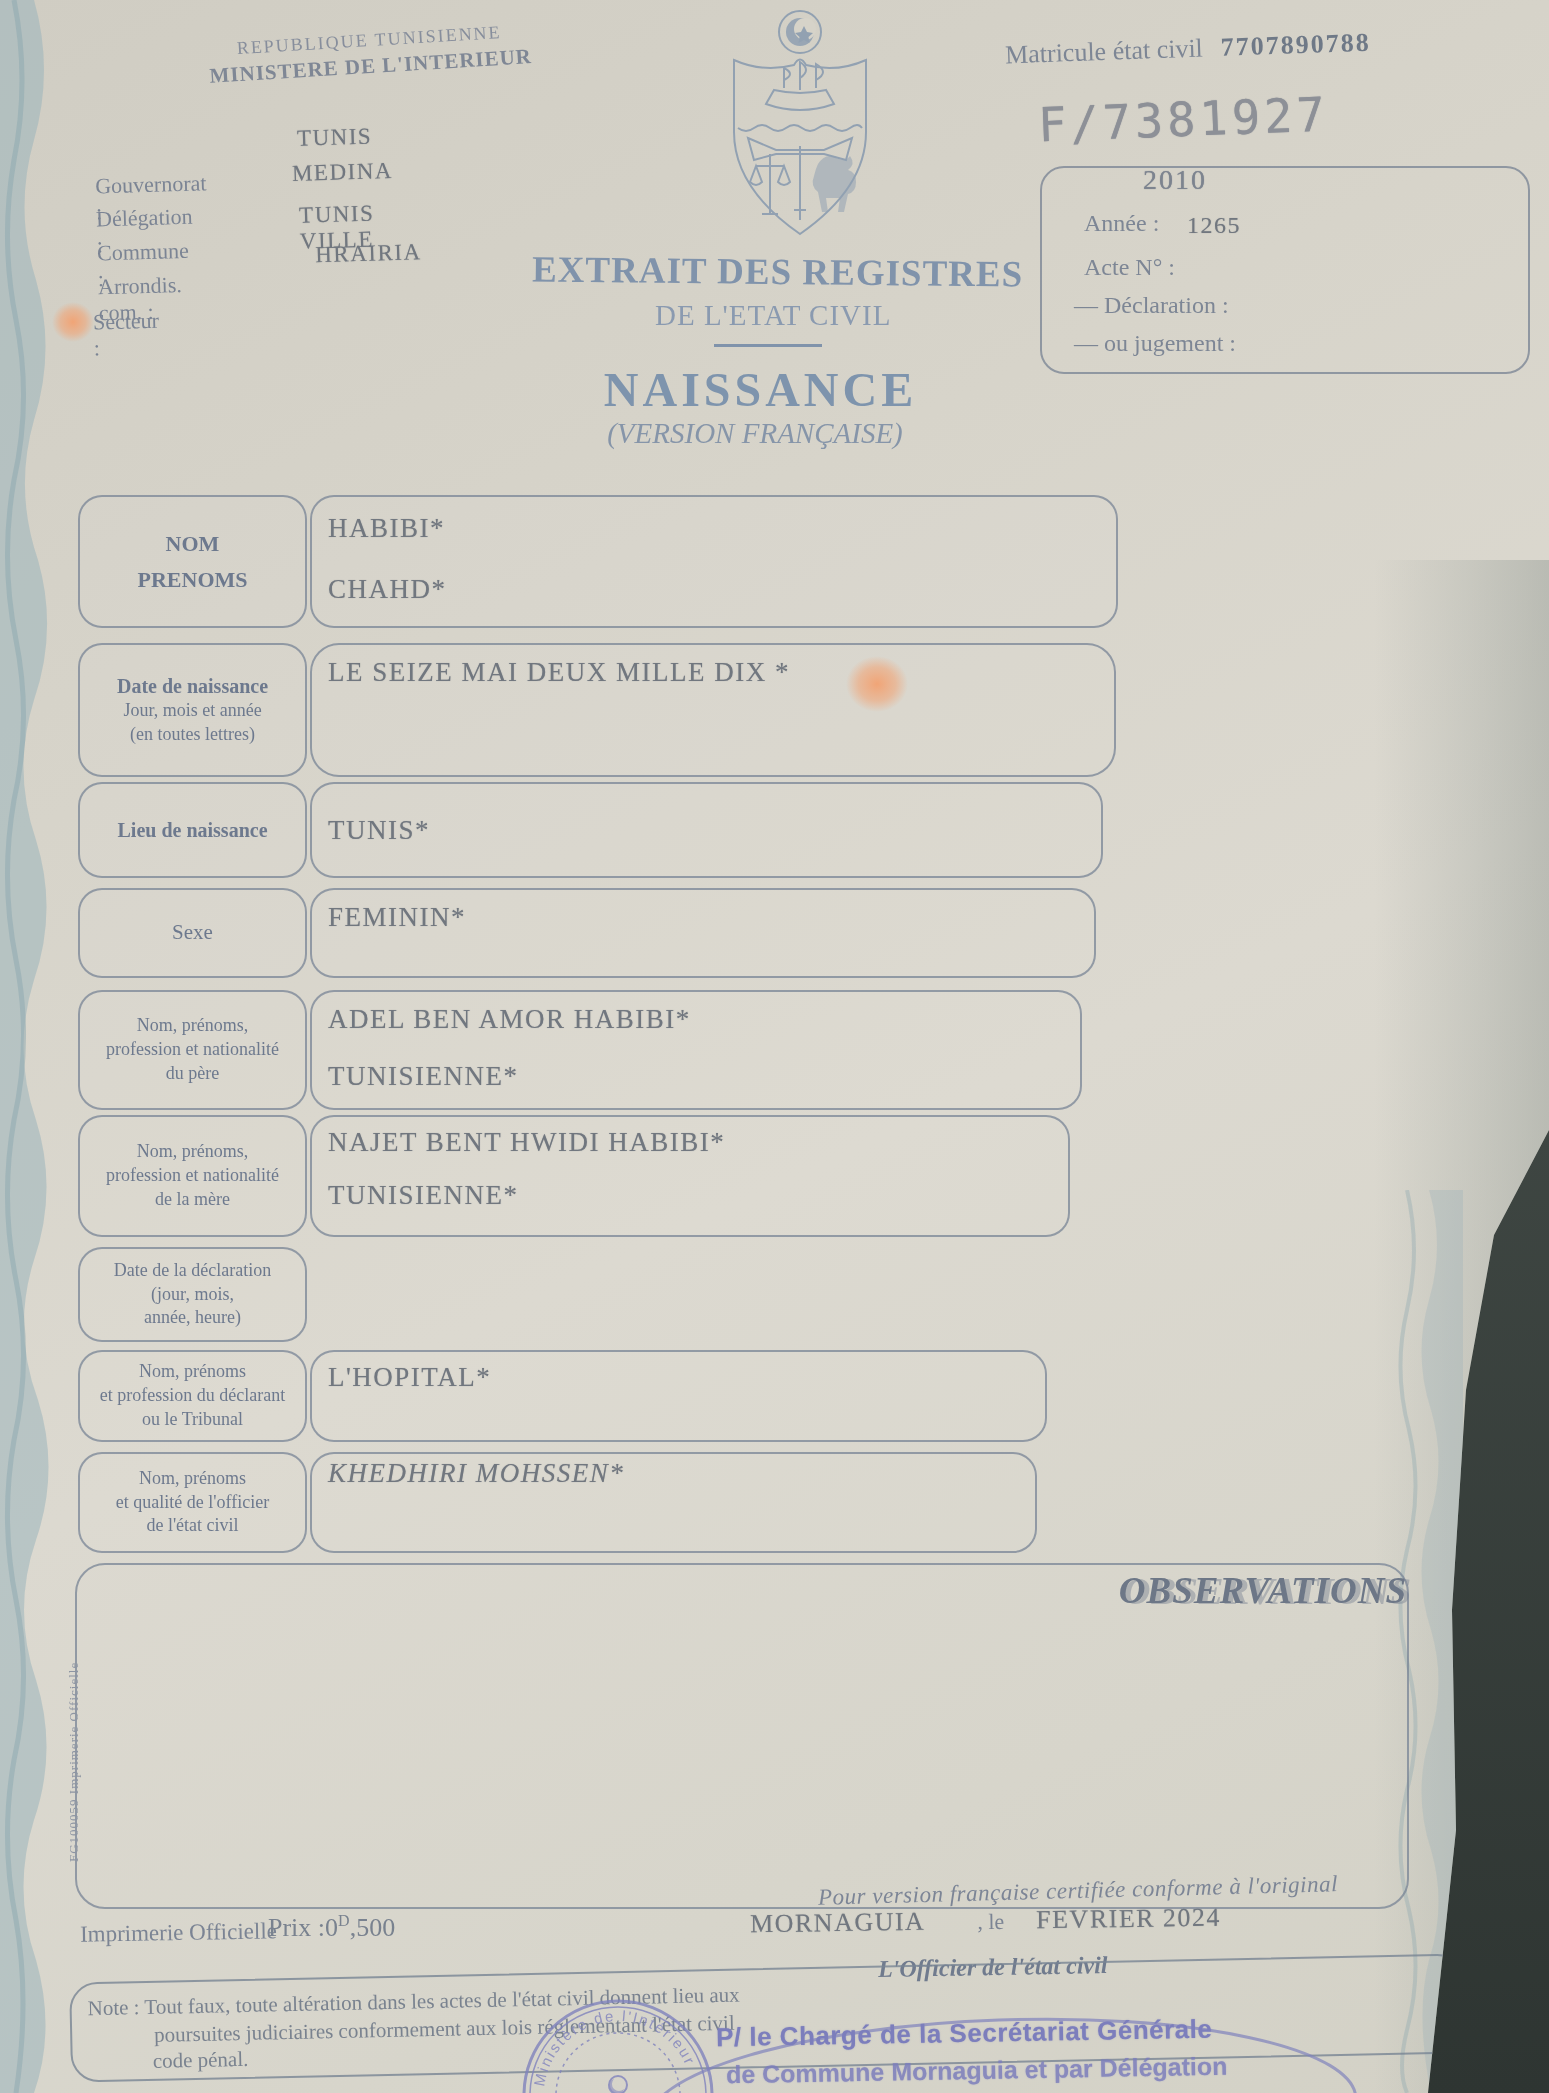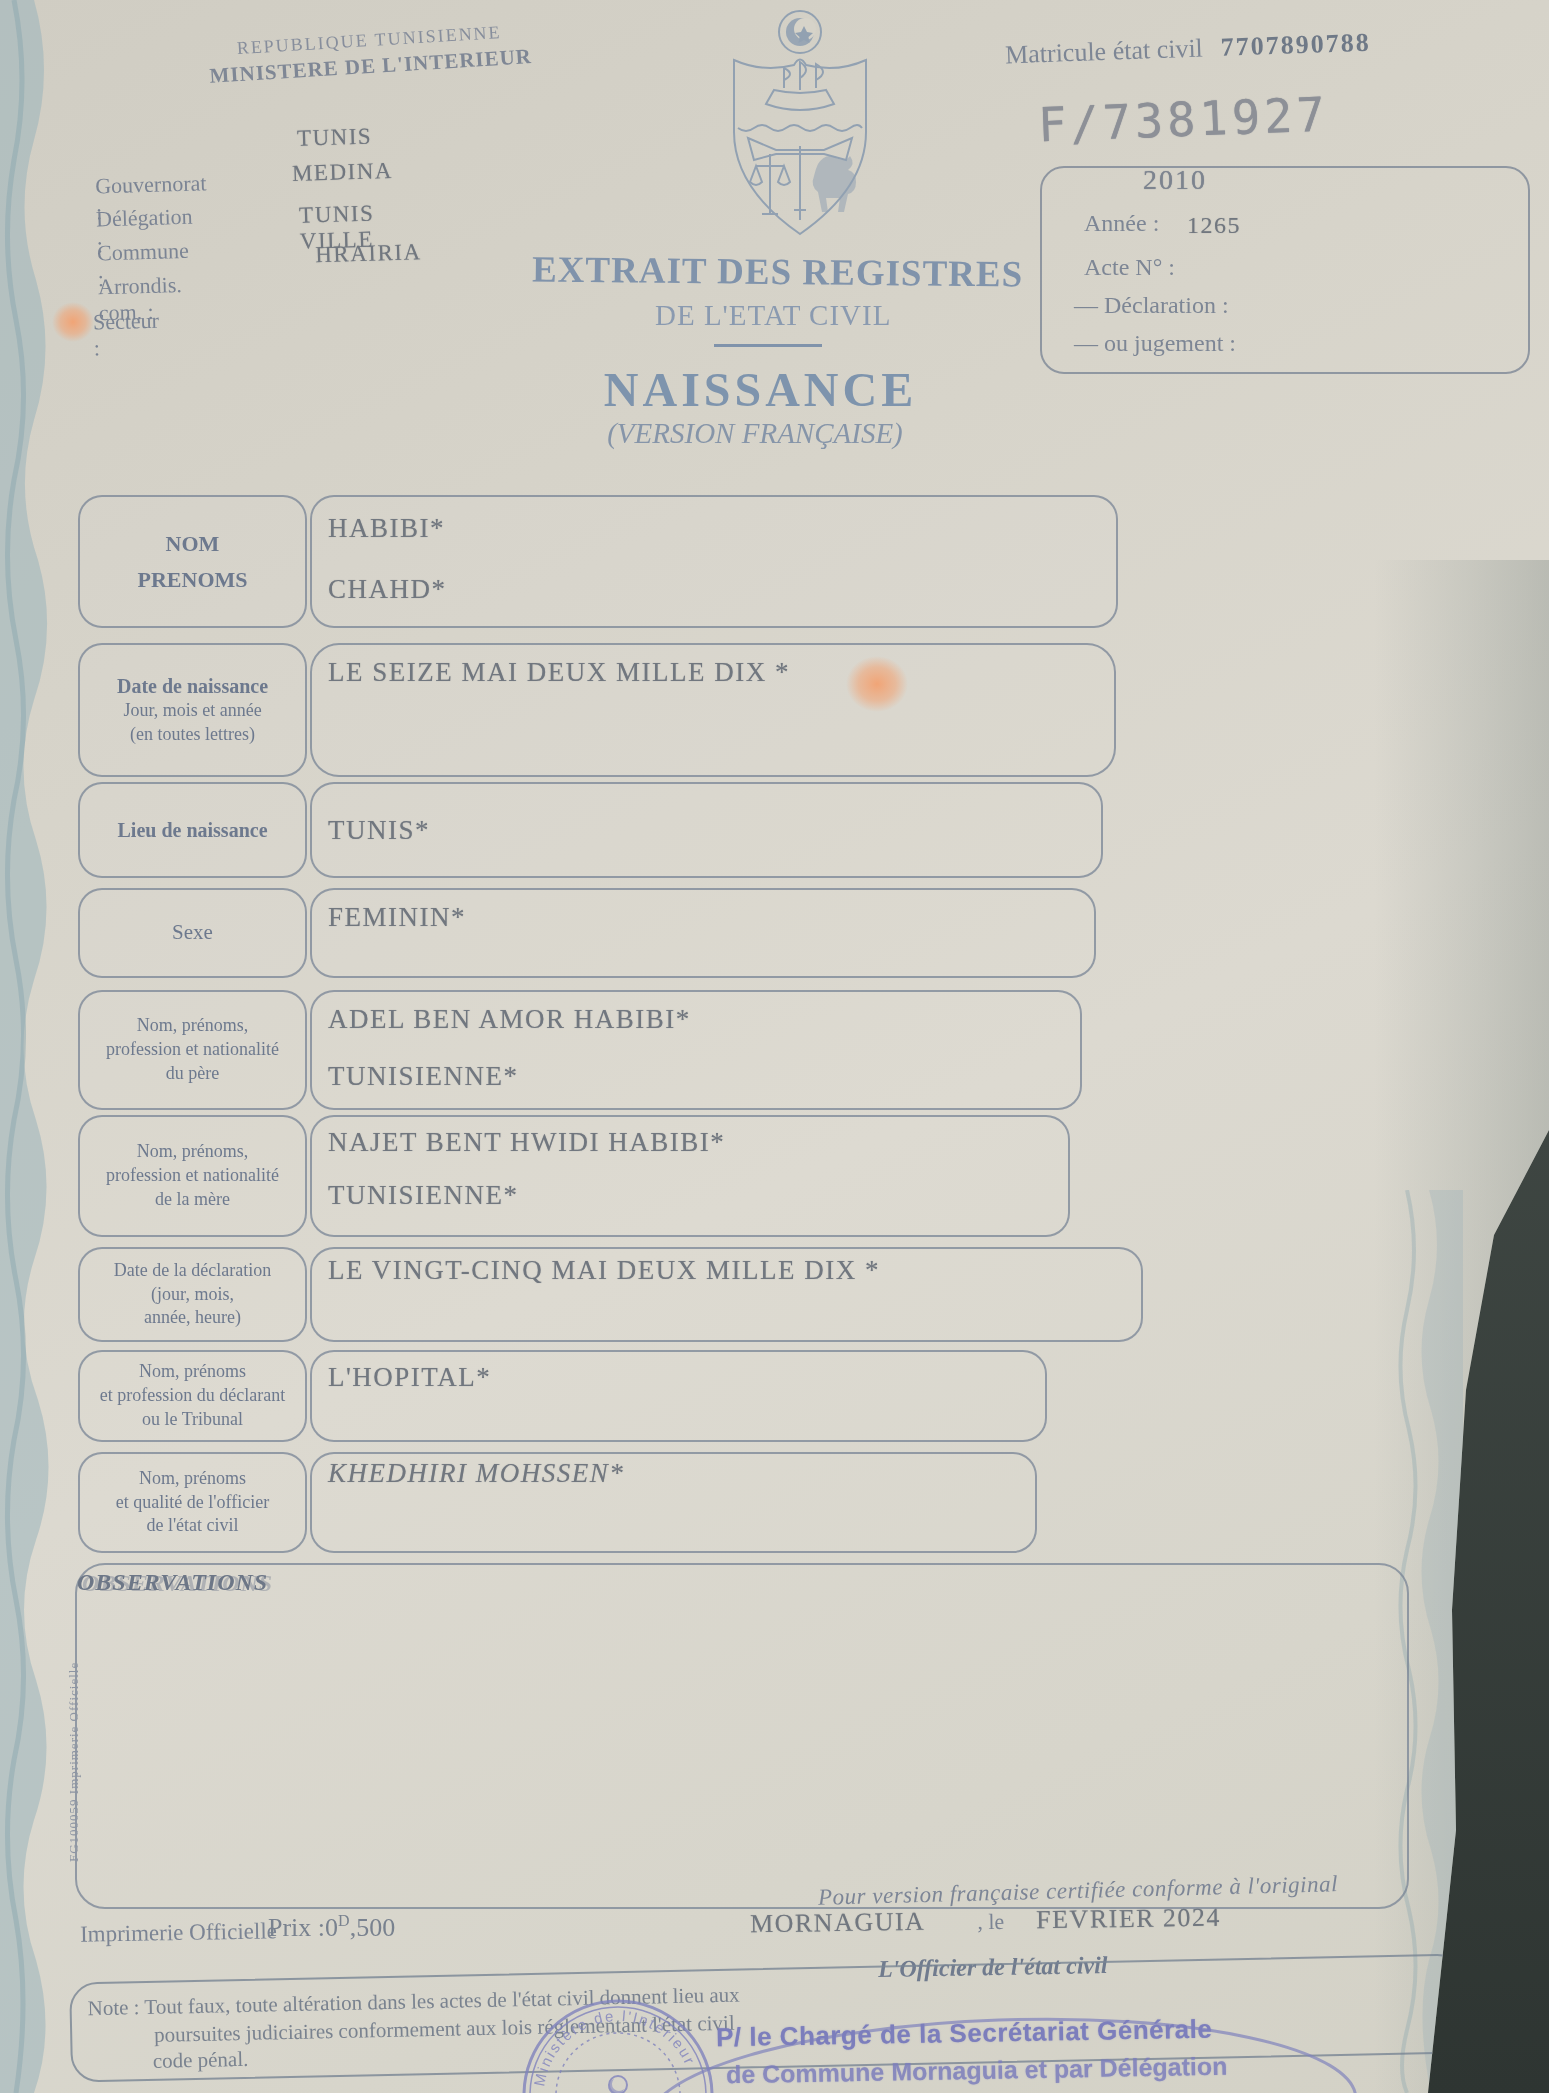--- a/index.html
+++ b/index.html
@@ -59,21 +59,21 @@
   .r1{top:643px;height:134px;} .r1 .val-box{width:806px;border-radius:29px;}
   .r2{top:782px;height:96px;}  .r2 .val-box{width:793px;justify-content:center;padding-top:0;}
   .r3{top:888px;height:90px;}  .r3 .val-box{width:786px;}
   .r4{top:990px;height:120px;} .r4 .val-box{width:772px;} .r4 .v2{margin-top:26px;}
   .r5{top:1115px;height:122px;}.r5 .val-box{width:760px;} .r5 .v1{margin-top:-2px;} .r5 .v2{margin-top:22px;}
   .r6{top:1247px;height:95px;} .r6 .val-box{width:833px;} .r6 .v1{margin-top:-6px;}
   .r7{top:1350px;height:92px;} .r7 .val-box{width:737px;} .r7 .v1{margin-top:-2px;}
   .r8{top:1452px;height:101px;}.r8 .val-box{width:727px;} .r8 .v1{margin-top:-8px;font-style:italic;}
   
   #obs-box{left:75px;top:1563px;width:1330px;height:342px;border:2px solid rgba(120,132,150,.75);border-radius:30px;}
-  #obs-title{left:0;right:0;top:4px;text-align:left;font-size:24px;font-weight:bold;font-style:italic;color:#6d7787;
+  #obs-title{left:0;right:0;top:4px;text-align:right;font-size:37px;font-weight:bold;font-style:italic;color:#6d7787;
     text-shadow:5px 1px 0 rgba(110,120,140,.40);position:absolute;letter-spacing:1px;}
   
   #certif{left:818px;top:1878px;font-size:23px;font-style:italic;color:#7c8596;transform:rotate(-1.5deg);letter-spacing:.5px;}
   #place-line{left:750px;top:1906px;transform:rotate(-.8deg);}
   #place-line .st{font-size:26px;}
   #place-line .le{font-size:22px;color:#7b8494;letter-spacing:0;}
   #printer{left:80px;top:1920px;font-size:23px;color:#7b8494;transform:rotate(-1deg);}
   #price{left:268px;top:1912px;font-size:26px;color:#79828f;}
   #officer{left:878px;top:1954px;font-size:24px;font-weight:bold;font-style:italic;color:#707b8e;transform:rotate(-1deg);}
   #note-box{left:70px;top:1968px;width:1392px;height:96px;border:2px solid rgba(120,132,148,.8);border-radius:28px;transform:rotate(-1.2deg);}
@@ -223,23 +223,20 @@
       <div class="val stamped v2">TUNISIENNE*</div>
     </div>
   </div>
 
   <div class="row r6">
     <div class="lbl-box">
       <div class="lbl">Date de la déclaration</div>
       <div class="lbl">(jour, mois,</div>
       <div class="lbl">année, heure)</div>
     </div>
-    <div class="val-box">
-      <div class="val stamped v1">LE VINGT-CINQ MAI  DEUX MILLE DIX *</div>
-    </div>
   </div>
 
   <div class="row r7">
     <div class="lbl-box">
       <div class="lbl">Nom, prénoms</div>
       <div class="lbl">et profession du déclarant</div>
       <div class="lbl">ou le Tribunal</div>
     </div>
     <div class="val-box">
       <div class="val stamped v1">L'HOPITAL*</div>

